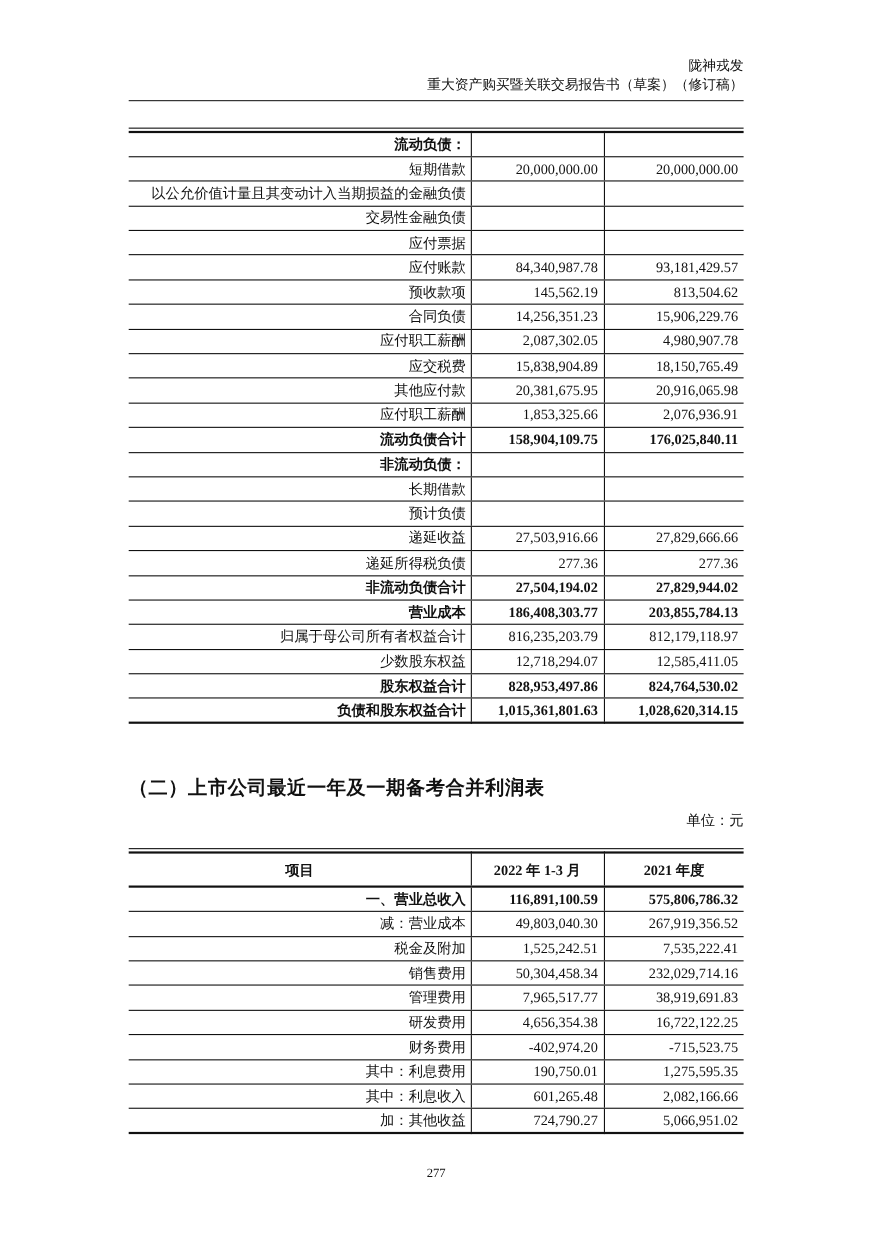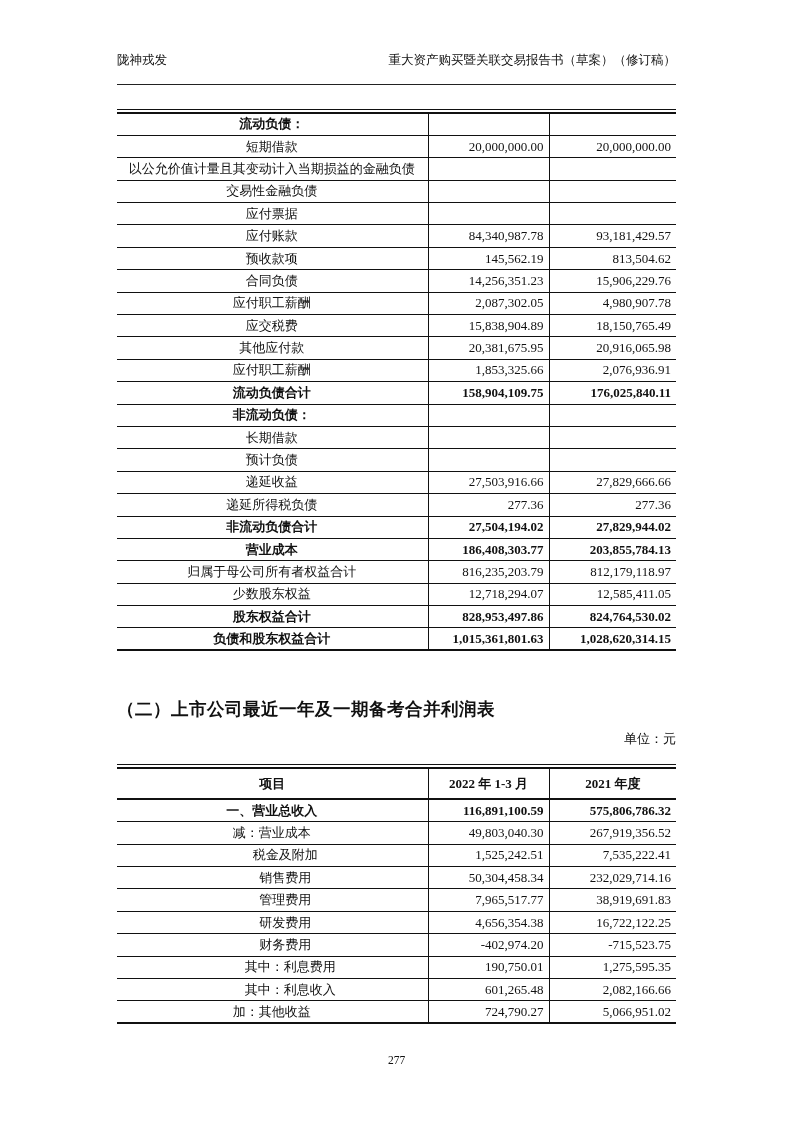--- a/index.html
+++ b/index.html
@@ -6,34 +6,34 @@
   html,body { background:#ffffff; }
   body {
     width:793px; height:1122px;
     font-family:"Liberation Serif","DejaVu Serif",serif;
     color:#111111;
   }
   .page { width:793px; height:1122px; padding:52px 117px 0 117px; overflow:hidden; background:#ffffff; }
 
   .doc-header {
     display:flex; justify-content:space-between; align-items:flex-end;
-    font-size:12.5px; padding-bottom:15px; border-bottom:1.2px solid #222222;
+    font-size:12.5px; padding-bottom:5px; border-bottom:1.2px solid #222222;flex-direction:column;
   }
 
   .tbl-wrap { border-top:1.5px solid #111111; padding-top:2px; margin-top:24px; }
   .tbl-wrap.income-wrap { margin-top:4px; }
 
   table {
     width:100%; table-layout:fixed; border-collapse:collapse;
     border-top:2.2px solid #111111; border-bottom:2.2px solid #111111;
   }
   td, th { font-size:13px; border-bottom:1px solid #111111; overflow:hidden; white-space:nowrap; }
   tbody tr:last-child td { border-bottom:none; }
 
-  td.label { padding:0 4px 0 3px; height:22.4px; text-align:center; }
+  td.label { padding:0 4px 0 3px; height:22.4px; text-align:right; }
   td.num   { text-align:right; padding-right:5px; }
   td.v1, th.v1, td.v2, th.v2 { border-left:1px solid #111111; }
   tr.bold td { font-weight:bold; }
   td.ind1 { padding-left:30px; }
   td.ind2 { padding-left:40px; }
 
   th { height:31px; text-align:center; font-weight:bold; border-bottom:2.2px solid #111111; font-size:13px; }
 
   .section-title { margin-top:46px; font-size:17.5px; font-weight:bold; letter-spacing:0.5px; }
   .unit-label { text-align:right; font-size:13px; margin-top:9px; margin-bottom:16px; }

